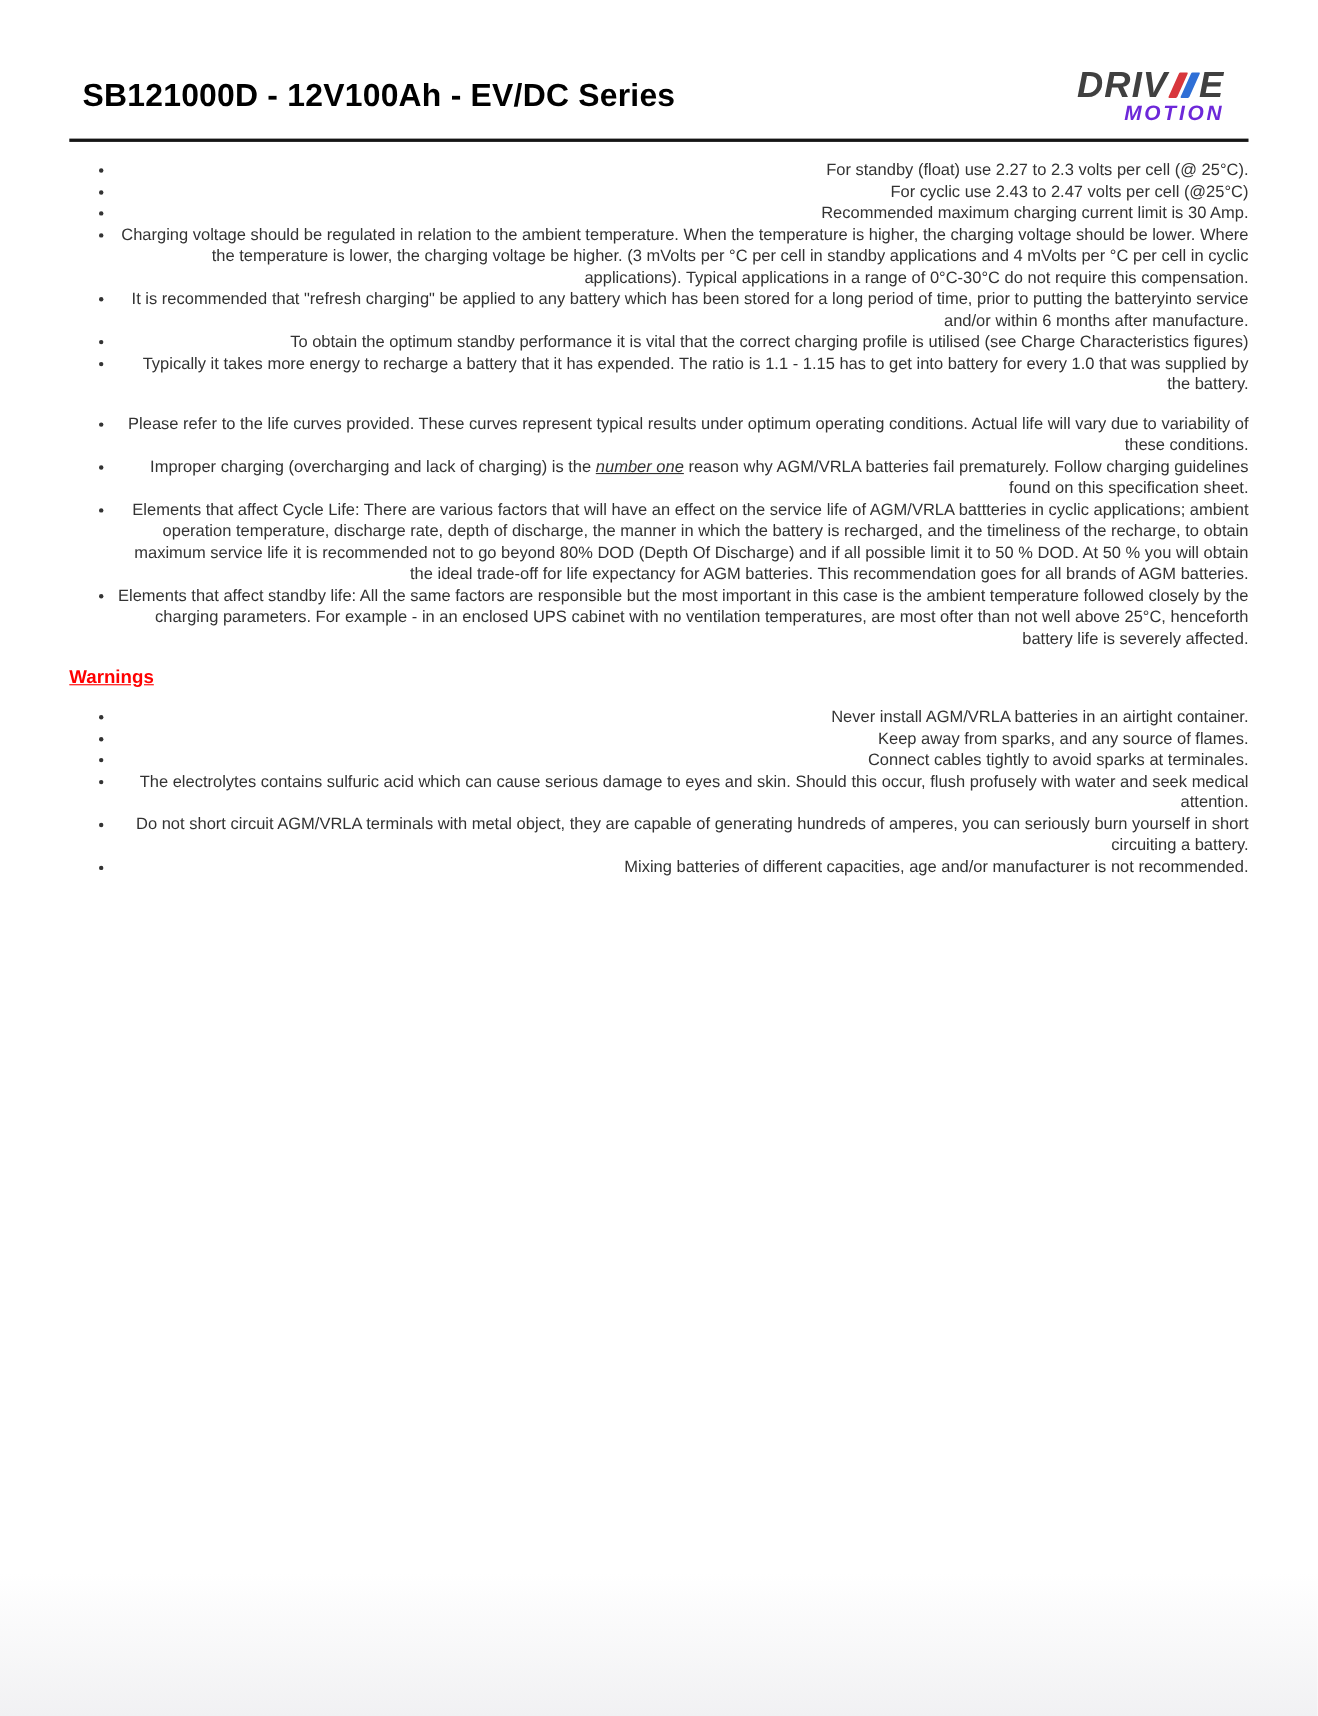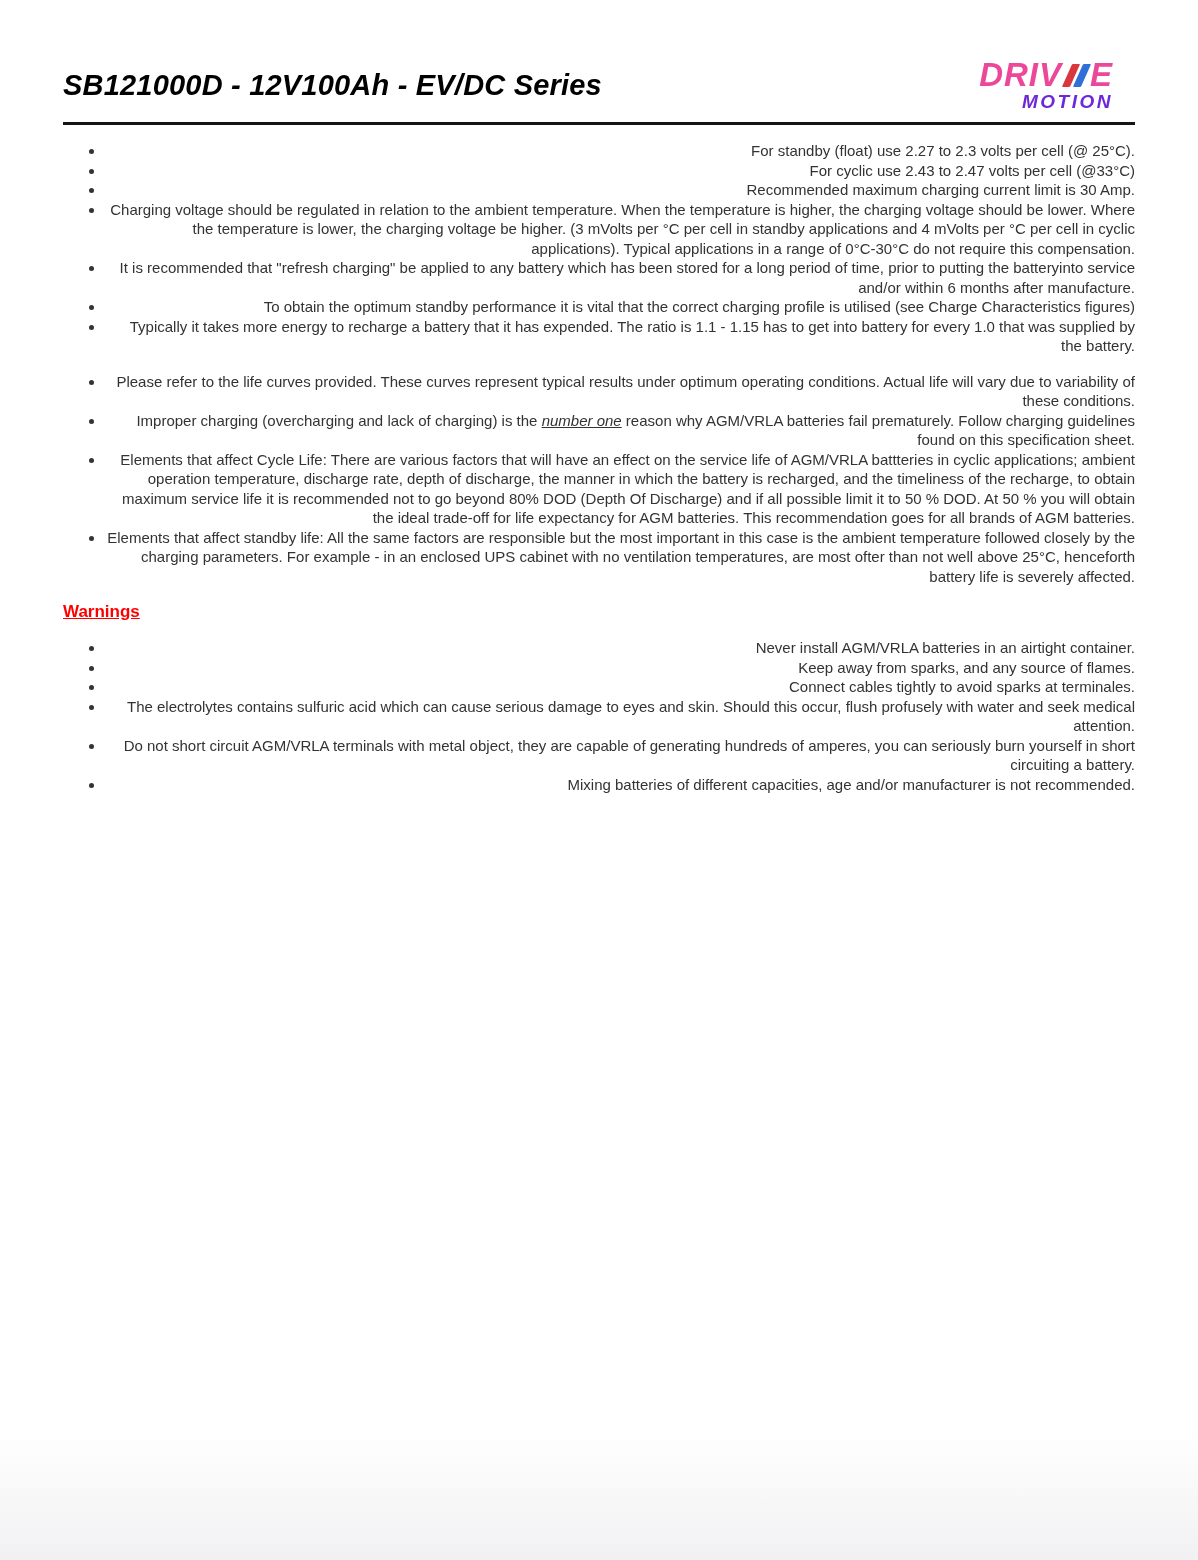--- a/index.html
+++ b/index.html
@@ -13,28 +13,28 @@
   }
   .page { padding:58px 63px 0 63px; }
 
   
   .header {
     display:flex; justify-content:space-between; align-items:center;
     border-bottom:3px solid #151515;
     padding-bottom:10px;
   }
   .page-title {
-    margin:0; font-size:29px; line-height:34px; font-weight:bold;
-    color:#000000; letter-spacing:0.2px;font-style:italic;
+    margin:12px; font-size:29px; line-height:34px; font-weight:bold;
+    color:#000000; letter-spacing:0.2px;
   }
   .logo { display:flex; flex-direction:column; align-items:flex-end; margin-right:22px; }
   .logo-top {
     display:flex; align-items:center;
     font-size:33px; line-height:33px; font-weight:bold; font-style:italic;
-    color:#ec4899; letter-spacing:1px;
+    color:#404040; letter-spacing:1px;
   }
   .logo-slash { width:8px; height:23px; transform:skewX(-24deg); border-radius:1px; }
   .logo-slash.red  { background:#d8373d; margin:2px 1px 0 5px; }
   .logo-slash.blue { background:#2f6fd6; margin:2px 4px 0 2px; }
   .logo-motion {
     font-size:19px; line-height:20px; font-weight:bold; font-style:italic;
     color:#6d28d9; letter-spacing:2.5px; margin-top:1px;
   }
 
   
@@ -70,21 +70,21 @@
         <span class="logo-slash blue"></span>
         <span>E</span>
       </div>
       <div class="logo-motion">MOTION</div>
     </div>
   </header>
 
   <main id="sections">
       <ul class="bullets">
         <li><span>For standby (float) use 2.27 to 2.3 volts per cell (@ 25°C).</span></li>
-        <li><span>For cyclic use 2.43 to 2.47 volts per cell (@33°C)</span></li>
+        <li><span>For cyclic use 2.43 to 2.47 volts per cell (@25°C)</span></li>
         <li><span>Recommended maximum charging current limit is 30 Amp.</span></li>
         <li><span>Charging voltage should be regulated in relation to the ambient temperature. When the temperature is higher, the charging voltage should be lower. Where the temperature is lower, the charging voltage be higher. (3 mVolts per °C per cell in standby applications and 4 mVolts per °C per cell in cyclic applications). Typical applications in a range of 0°C-30°C do not require this compensation.</span></li>
         <li><span>It is recommended that "refresh charging" be applied to any battery which has been stored for a long period of time, prior to putting the batteryinto service and/or within 6 months after manufacture.</span></li>
         <li><span>To obtain the optimum standby performance it is vital that the correct charging profile is utilised (see Charge Characteristics figures)</span></li>
         <li><span>Typically it takes more energy to recharge a battery that it has expended. The ratio is 1.1 - 1.15 has to get into battery for every 1.0 that was supplied by the battery.</span></li>
       </ul>
       <ul class="bullets">
         <li><span>Please refer to the life curves provided. These curves represent typical results under optimum operating conditions. Actual life will vary due to variability of these conditions.</span></li>
         <li><span>Improper charging (overcharging and lack of charging) is the </span><span class="em-underline">number one</span><span> reason why AGM/VRLA batteries fail prematurely. Follow charging guidelines found on this specification sheet.</span></li>
         <li><span>Elements that affect Cycle Life: There are various factors that will have an effect on the service life of AGM/VRLA battteries in cyclic applications; ambient operation temperature, discharge rate, depth of discharge, the manner in which the battery is recharged, and the timeliness of the recharge, to obtain maximum service life it is recommended not to go beyond 80% DOD (Depth Of Discharge) and if all possible limit it to 50 % DOD. At 50 % you will obtain the ideal trade-off for life expectancy for AGM batteries. This recommendation goes for all brands of AGM batteries.</span></li>

